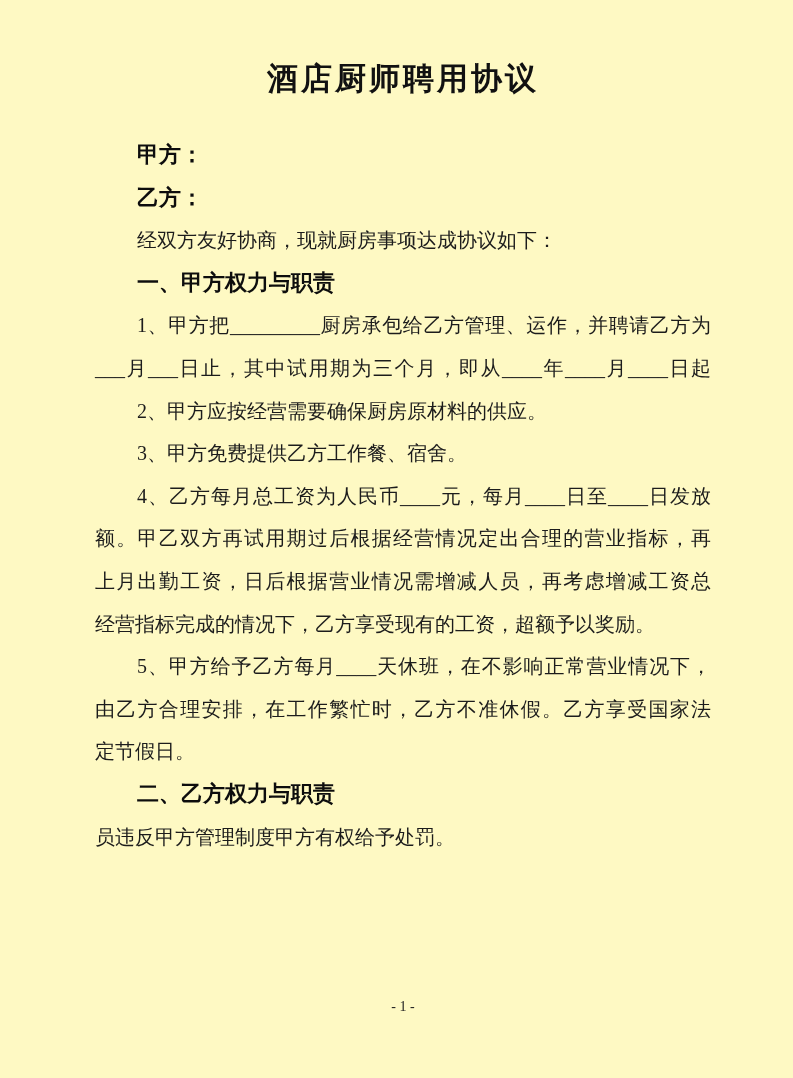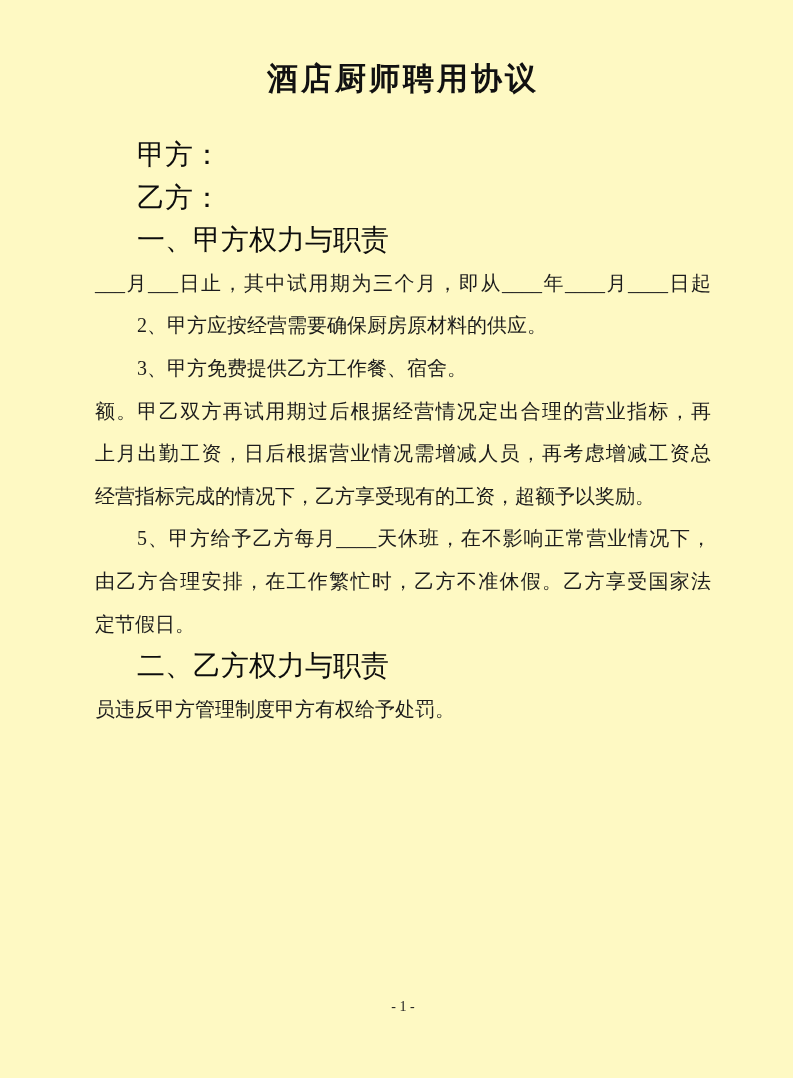--- a/index.html
+++ b/index.html
@@ -43,22 +43,22 @@
     color: #1c1c1c;
     white-space: nowrap;
   }
   .line.just {
     white-space: normal;
     text-align: justify;
     text-align-last: justify;
   }
   .line.b {
     font-family: "Liberation Sans", "DejaVu Sans", sans-serif;
-    font-weight: 400;
-    font-size: 28px;
+    font-weight: 700;
+    font-size: 22px;
     color: #0d0d0d;
   }
   .line.ind {
     text-indent: 42px;
   }
   .page-footer {
     position: absolute;
     top: 997px;
     left: 95px;
     width: 616px;
@@ -72,24 +72,27 @@
 </head>
 <body>
 
 <div class="page">
 
   <h1 class="doc-title">酒店厨师聘用协议</h1>
 
   <div class="doc-content">
     <div class="line b ind">甲方：</div>
     <div class="line b ind">乙方：</div>
+    <div class="line ind">经双方友好协商，现就厨房事项达成协议如下：</div>
     <div class="line b ind">一、甲方权力与职责</div>
+    <div class="line ind just">1、甲方把_________厨房承包给乙方管理、运作，并聘请乙方为</div>
     <div class="line just">___月___日止，其中试用期为三个月，即从____年____月____日起</div>
     <div class="line ind">2、甲方应按经营需要确保厨房原材料的供应。</div>
     <div class="line ind">3、甲方免费提供乙方工作餐、宿舍。</div>
+    <div class="line ind just">4、乙方每月总工资为人民币____元，每月____日至____日发放</div>
     <div class="line just">额。甲乙双方再试用期过后根据经营情况定出合理的营业指标，再</div>
     <div class="line just">上月出勤工资，日后根据营业情况需增减人员，再考虑增减工资总</div>
     <div class="line">经营指标完成的情况下，乙方享受现有的工资，超额予以奖励。</div>
     <div class="line ind just">5、甲方给予乙方每月____天休班，在不影响正常营业情况下，</div>
     <div class="line just">由乙方合理安排，在工作繁忙时，乙方不准休假。乙方享受国家法</div>
     <div class="line">定节假日。</div>
     <div class="line b ind">二、乙方权力与职责</div>
     <div class="line">员违反甲方管理制度甲方有权给予处罚。</div>
   </div>
 

